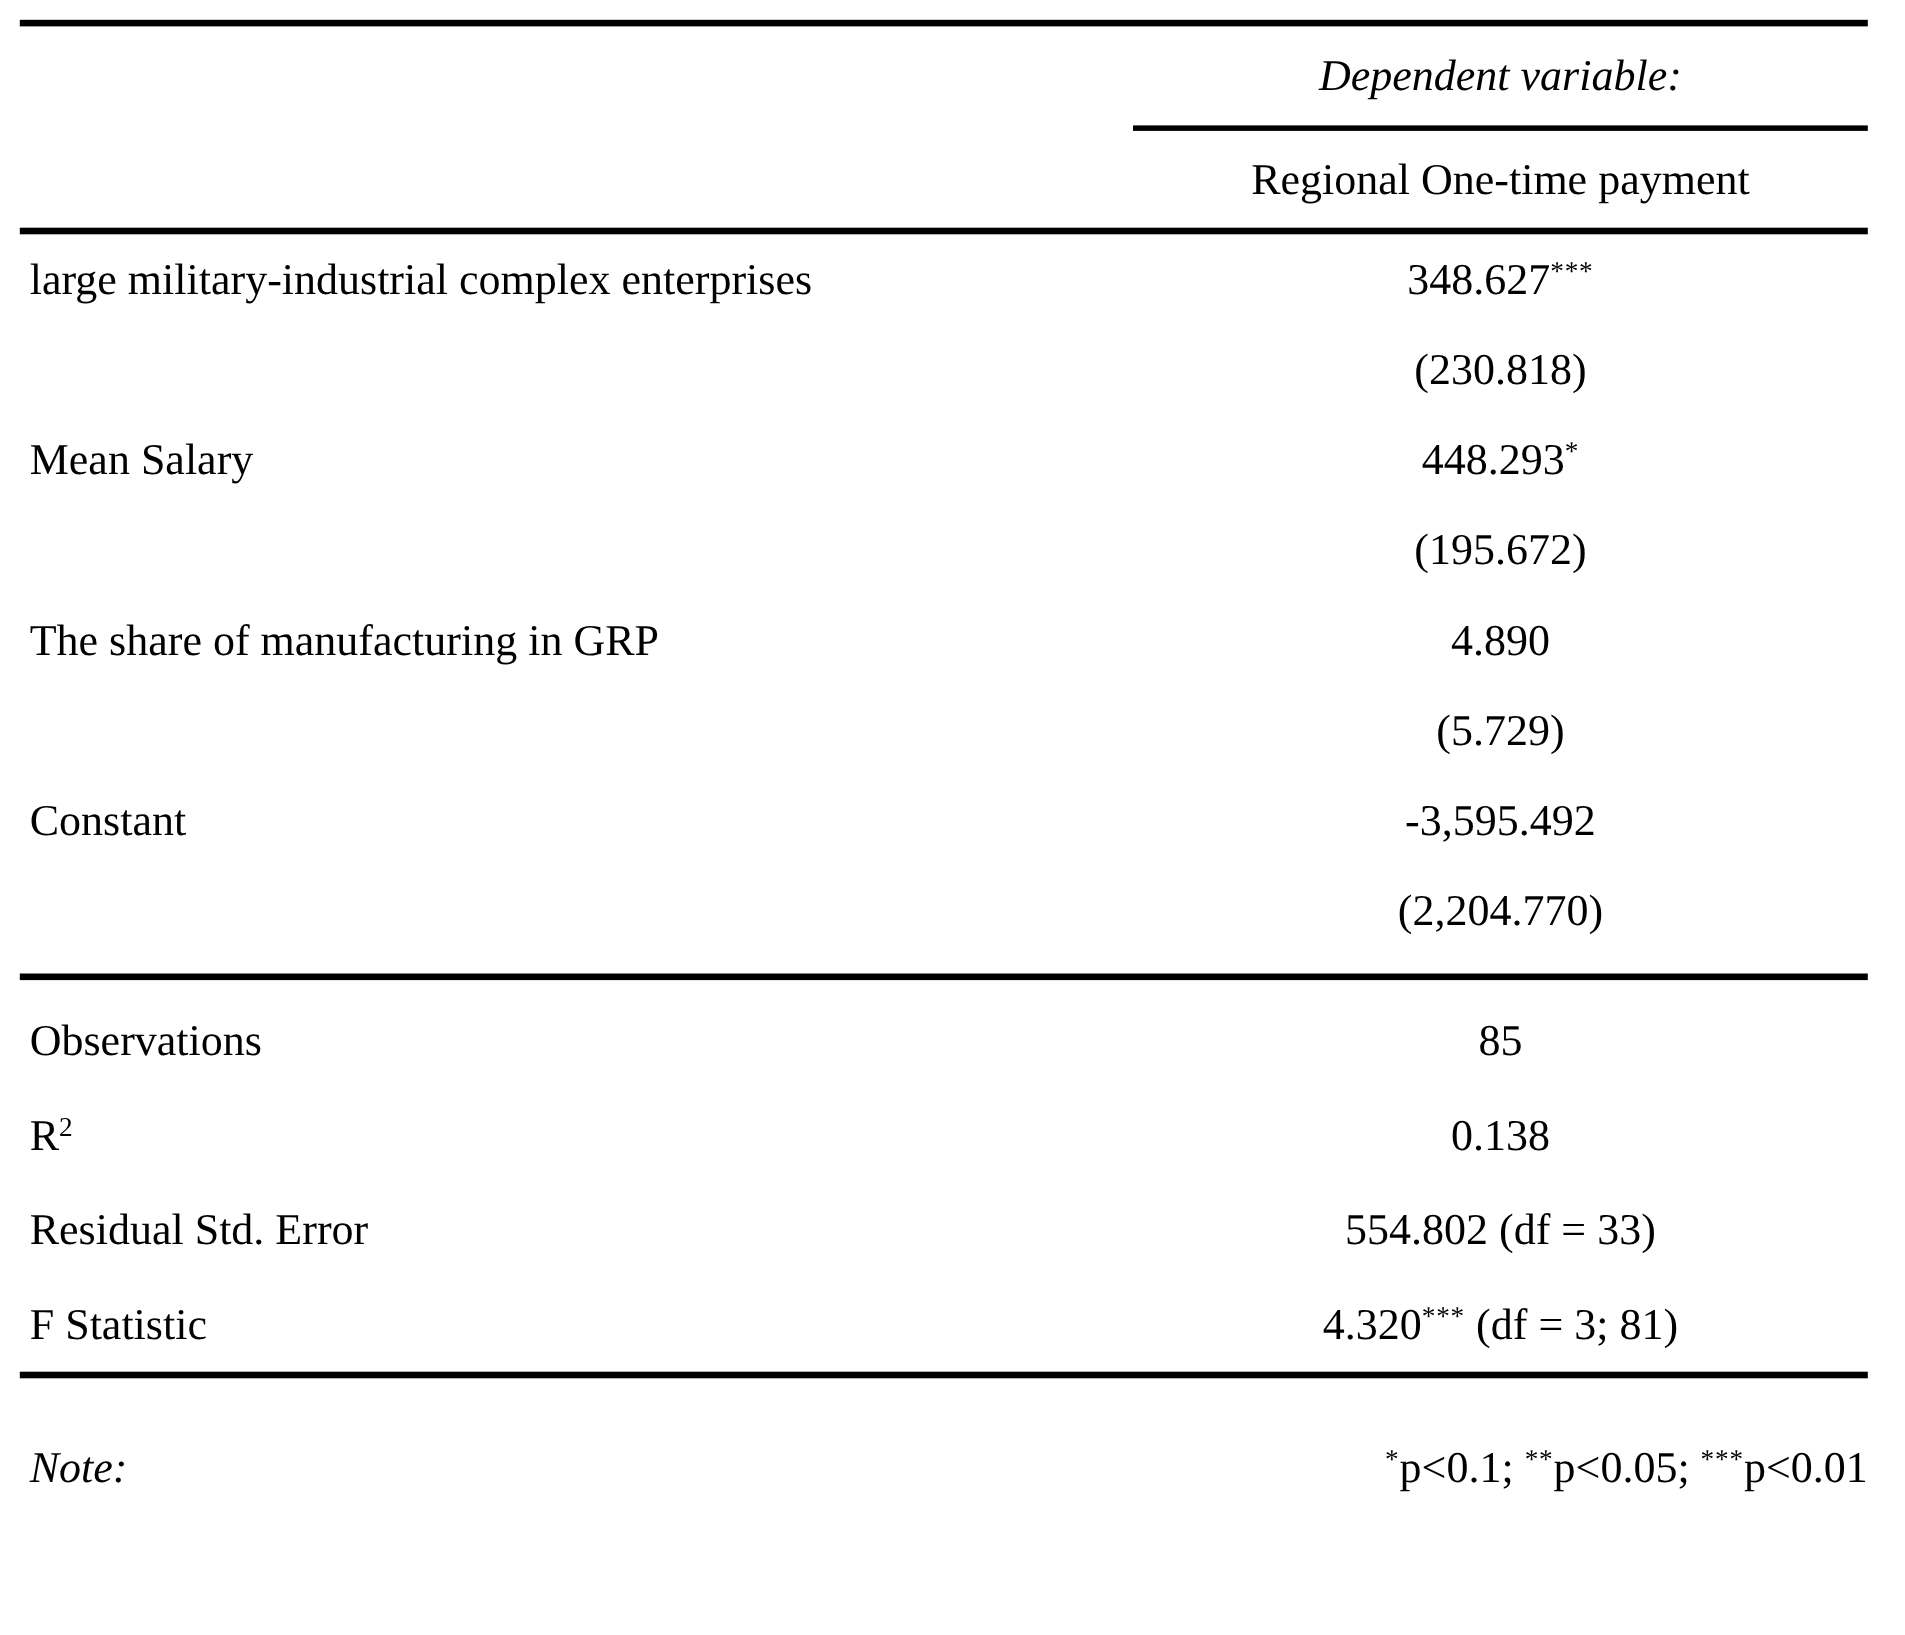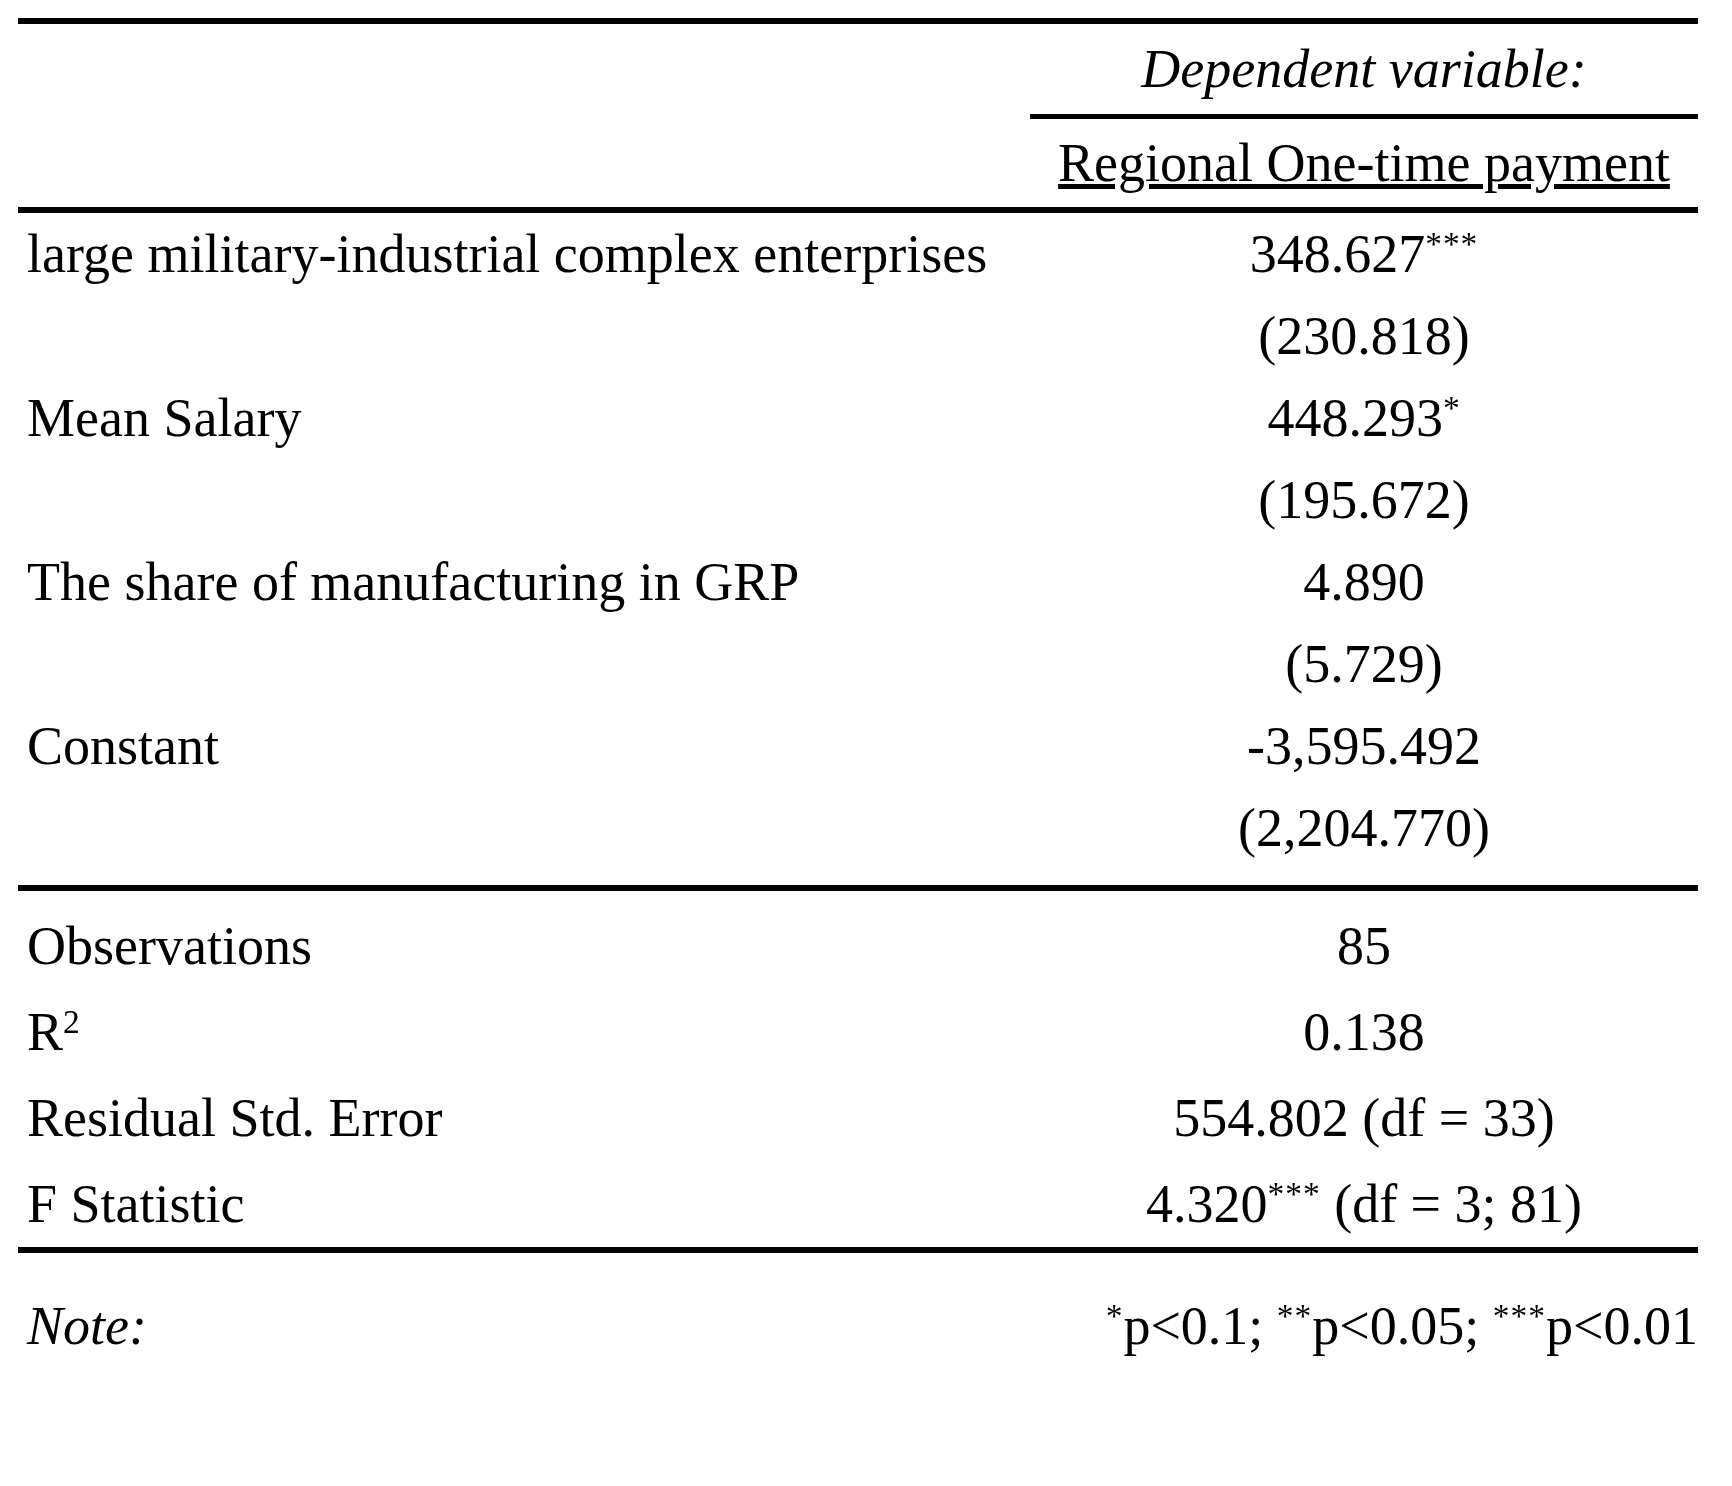--- a/index.html
+++ b/index.html
@@ -7,41 +7,41 @@
   body {
     width: 1732px; height: 1486px;
     background: #ffffff;
     overflow: hidden;
     font-family: "Liberation Serif", "DejaVu Serif", serif;
     color: #000000;
   }
   .table {
     width: 1680px;
     margin: 18px 0 0 18px;
-    font-size: 54px;
+    font-size: 40px;
   }
   .rule { height: 6px; background: #000; width: 100%; }
   .row { display: flex; }
   .col-left {
     width: 1012px; flex: none;
     padding-left: 9px; box-sizing: border-box;
     text-align: left; white-space: nowrap;
   }
   .col-right {
     width: 668px; flex: none;
     text-align: center; white-space: nowrap;
   }
   .italic { font-style: italic; }
 
   
   .header-row { height: 90px; align-items: center; }
   .header-row .col-right { line-height: 90px; }
   .cline { height: 5px; background: #000; width: 668px; }
   .subheader-row { height: 88px; }
-  .subheader-row .col-right { line-height: 88px; text-decoration: underline; }
+  .subheader-row .col-right { line-height: 88px; }
 
   
   .coef-section { padding-bottom: 16px; }
   .coef-block { }
   .coef-line { line-height: 82px; height: 82px; }
 
   
   .stats-section { padding-top: 12px; }
   .stat-row { height: 86px; line-height: 86px; }
 

